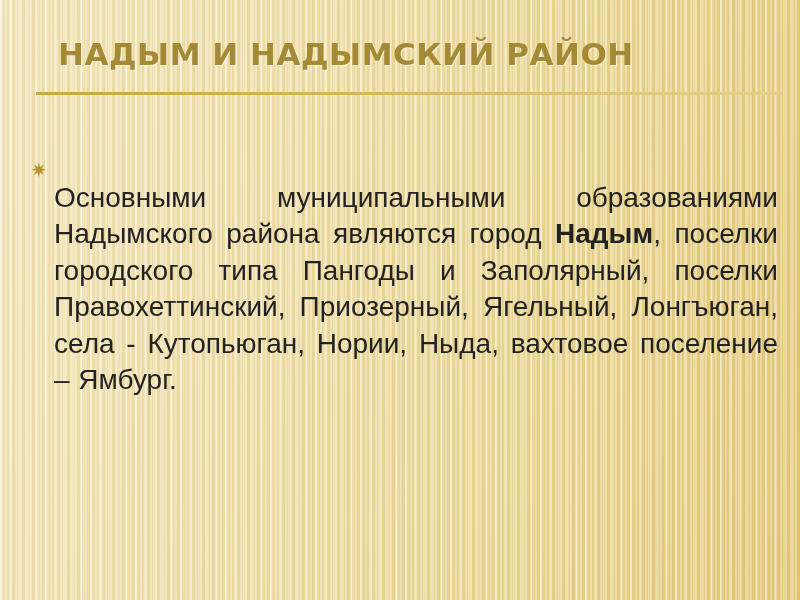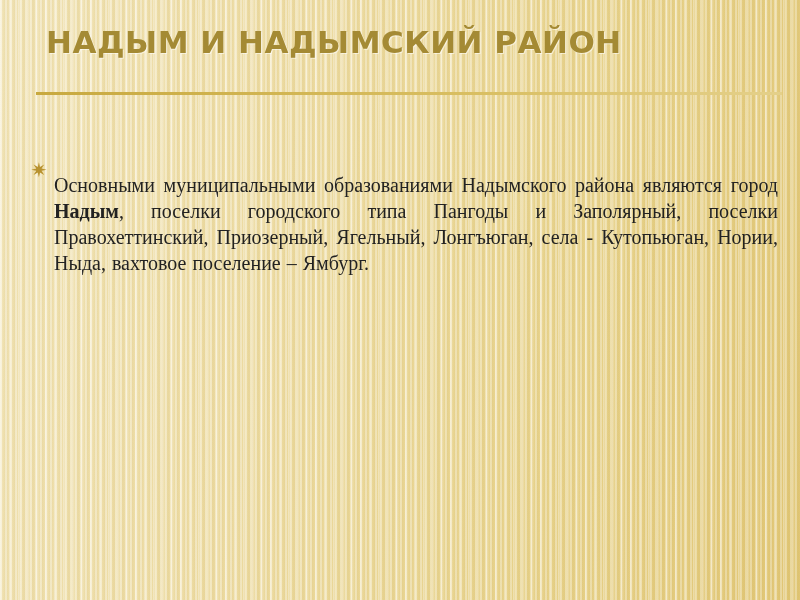--- a/index.html
+++ b/index.html
@@ -46,21 +46,21 @@
 
   .title-area {
     position: absolute;
     left: 46px;
     top: 24px;
     right: 36px;
     height: 70px;
   }
 
   .slide-title {
-    margin: 0;
+    margin: 12px;
     font-family: "DejaVu Sans", sans-serif;
     font-size: 31px;
     font-weight: bold;
     letter-spacing: 0.5px;
     color: #a48a34;
     text-transform: uppercase;
     text-shadow: 1px 1px 0 rgba(255,255,255,0.55);
     white-space: nowrap;
   }
 
@@ -91,22 +91,22 @@
     padding-top: 8px;
     text-align: center;
     color: #b8922f;
     font-size: 20px;
     line-height: 1;
     font-family: "DejaVu Sans", sans-serif;
   }
 
   .bullet-text {
     flex: 1 1 auto;
-    font-family: Liberation Serif, serif;
-    font-size: 20px;
+    font-family: Liberation Sans, sans-serif;
+    font-size: 28px;
     line-height: 1.30;
     color: #222222;
     text-align: justify;
     text-justify: inter-word;
     word-spacing: 1px;
   }
 
   .bullet-text b {
     font-weight: bold;
   }

